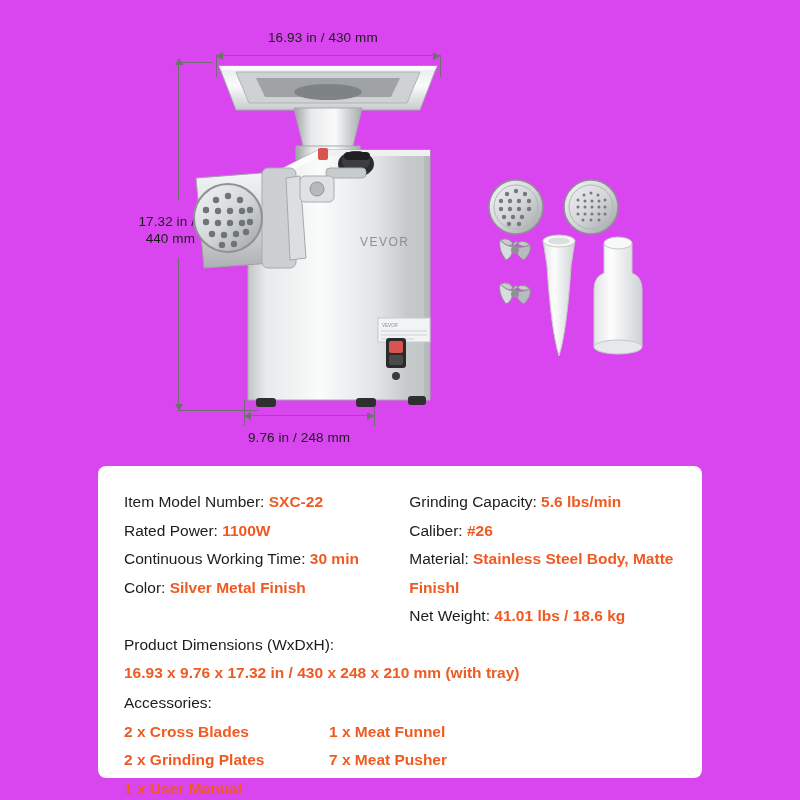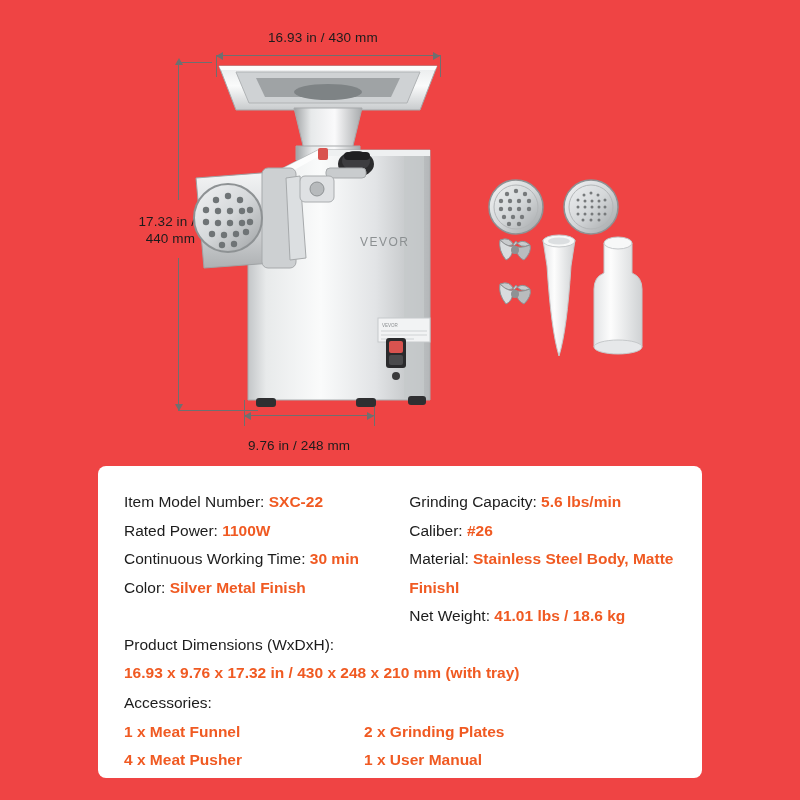--- a/index.html
+++ b/index.html
@@ -10,21 +10,21 @@
     width: 800px;
     height: 800px;
     background: #f7f7f7;
     font-family: "Liberation Sans", sans-serif;
     overflow: hidden;
   }
   .page {
     position: relative;
     width: 800px;
     height: 800px;
-    background: #ef4444;
+    background: #d946ef;
   }
 
   
   .hero {
     position: relative;
     width: 800px;
     height: 465px;
   }
 
   
@@ -35,21 +35,20 @@
     letter-spacing: .1px;
     white-space: nowrap;
   }
   .dim-top {
     top: 30px;
     left: 268px;
   }
   .dim-bottom {
     top: 430px;
     left: 248px;
-    margin-top: 8px;
   }
   .dim-left {
     top: 213px;
     left: 133px;
     text-align: right;
     width: 62px;
     line-height: 17px;
     white-space: normal;
   }
 
@@ -439,22 +438,23 @@
       </div>
       <div class="full-row">
         <span class="val">16.93 x 9.76 x 17.32 in / 430 x 248 x 210 mm (with tray)</span>
       </div>
 
       <div class="acc-head">
         <span class="lbl">Accessories:</span>
       </div>
 
       <div class="acc-grid">
+        <div class="acc-item acc-c1">2 x Cross Blades</div>
         <div class="acc-item acc-c2">1 x Meat Funnel</div>
         <div class="acc-item acc-c1">2 x Grinding Plates</div>
-        <div class="acc-item acc-c2">4 x Meat Pusher</div>
+        <div class="acc-item acc-c2">7 x Meat Pusher</div>
         <div class="acc-item acc-c1">1 x User Manual</div>
       </div>
 
     </div>
   </div>
 
 </div>
 
 </body></html>

